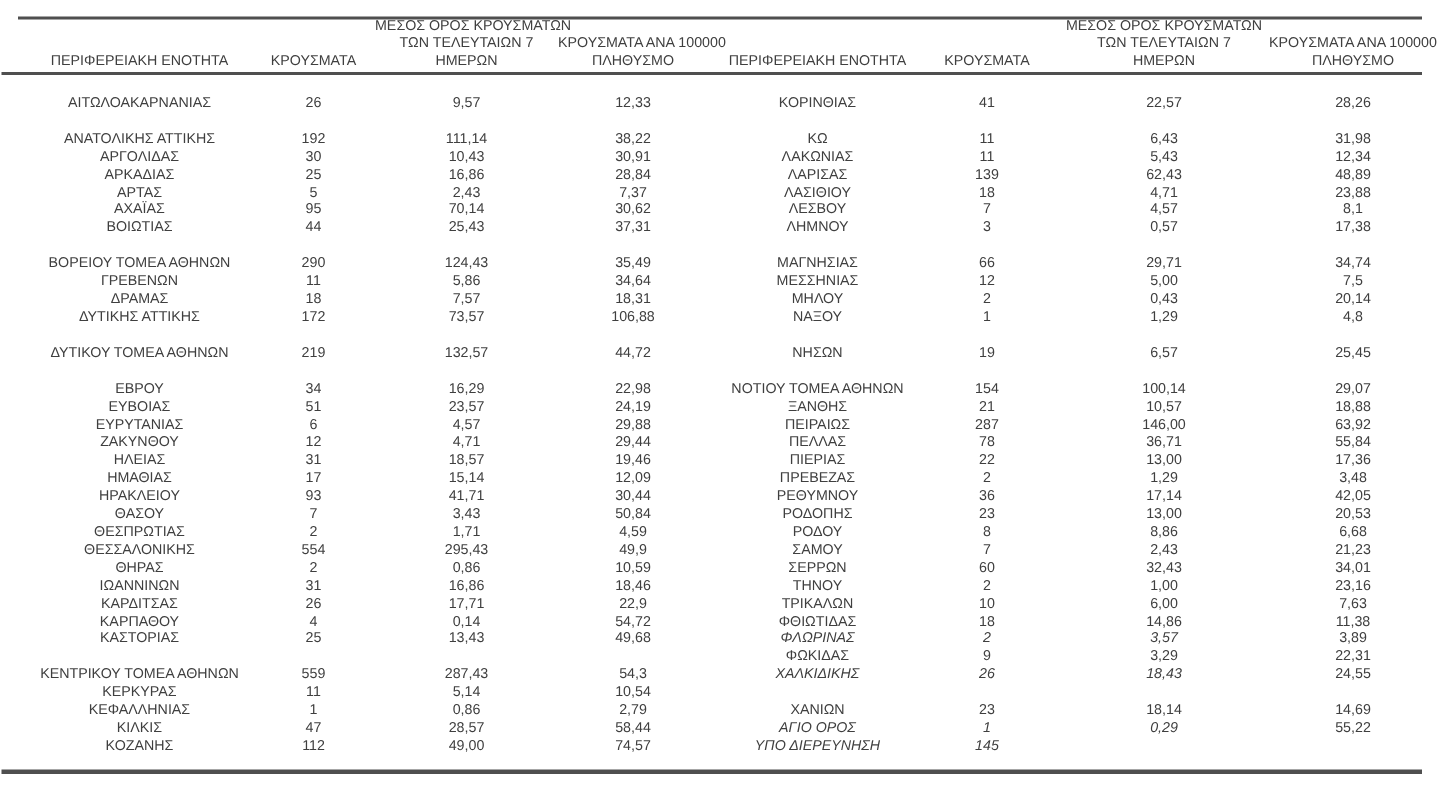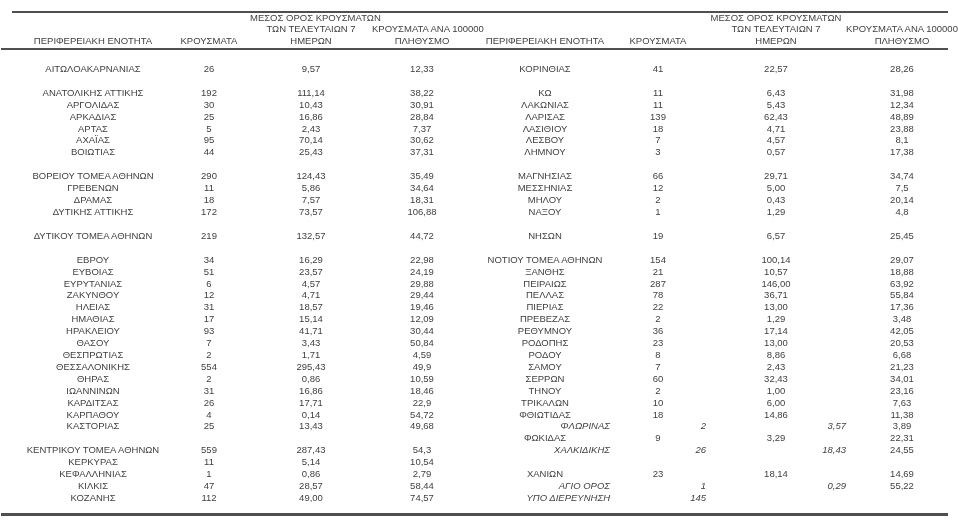--- a/index.html
+++ b/index.html
@@ -22,21 +22,21 @@
     font-weight:normal; text-align:center; vertical-align:bottom;
     height:37px; padding:0 0 17px 0; white-space:pre; line-height:11.3px;
     overflow:visible;
   }
   tbody td {
     text-align:center; vertical-align:middle;
     height:11.9px; line-height:11.9px; padding:0;
     white-space:nowrap; overflow:visible;
   }
   tr.gap td { height:12px; line-height:12px; font-size:0; }
-  .it { font-style:italic;text-align:right; }
+  .it { font-style:italic; }
 </style>
 </head>
 <body>
 
 <div class="page">
   <div class="hline" id="top-line"></div>
   <div class="hline" id="head-line"></div>
   <div class="hline" id="bottom-line"></div>
 
   <table id="tbl-left">

